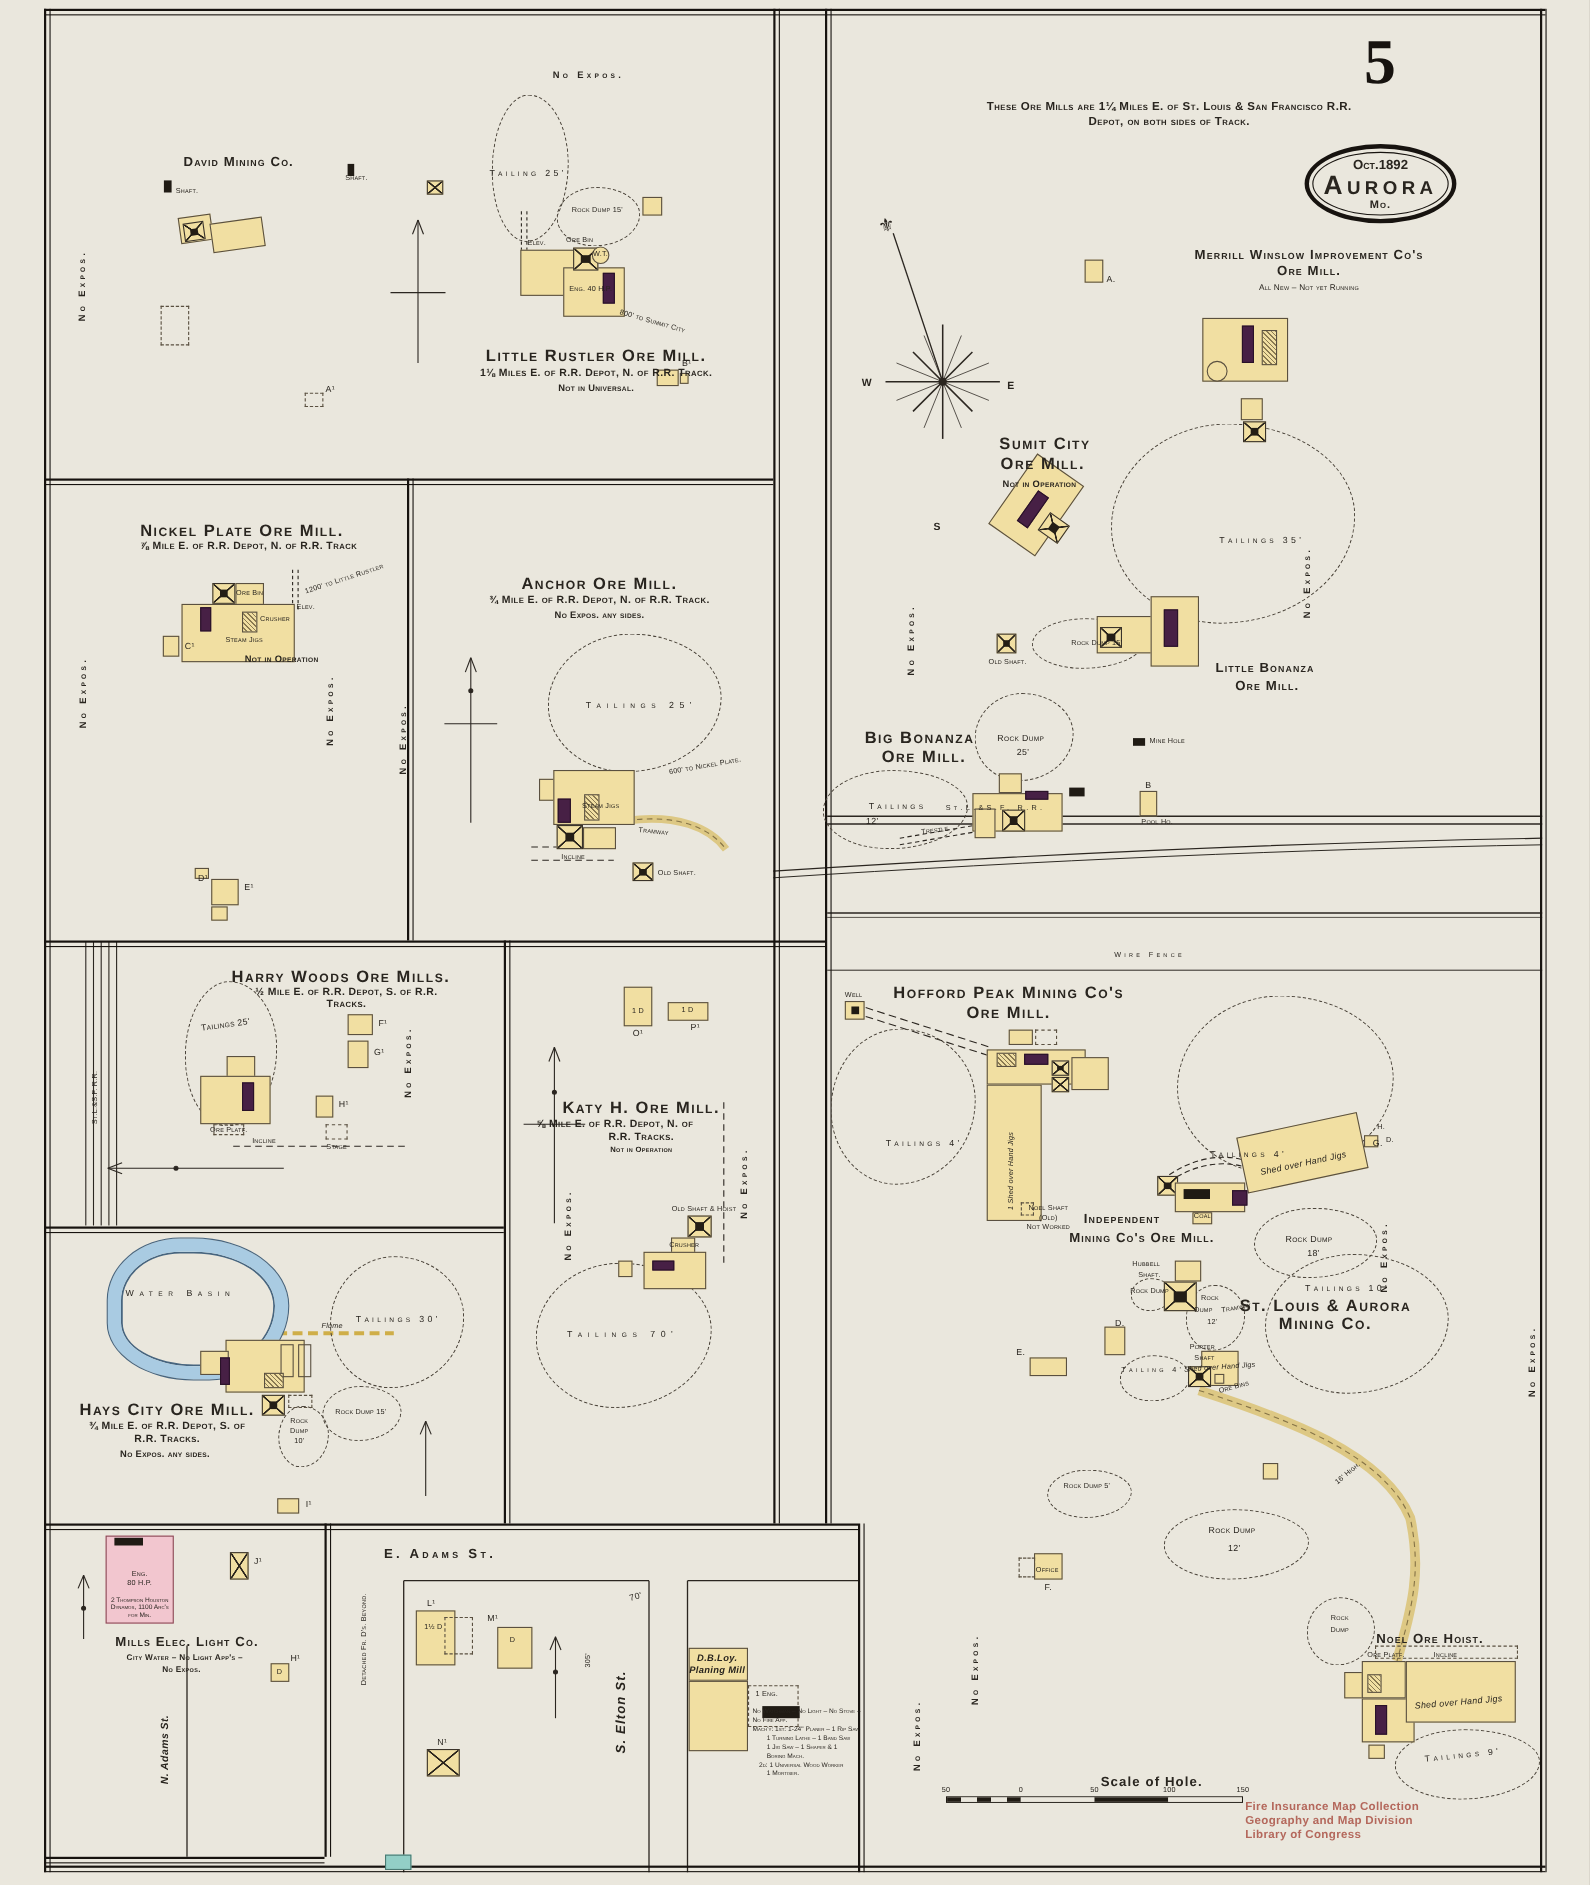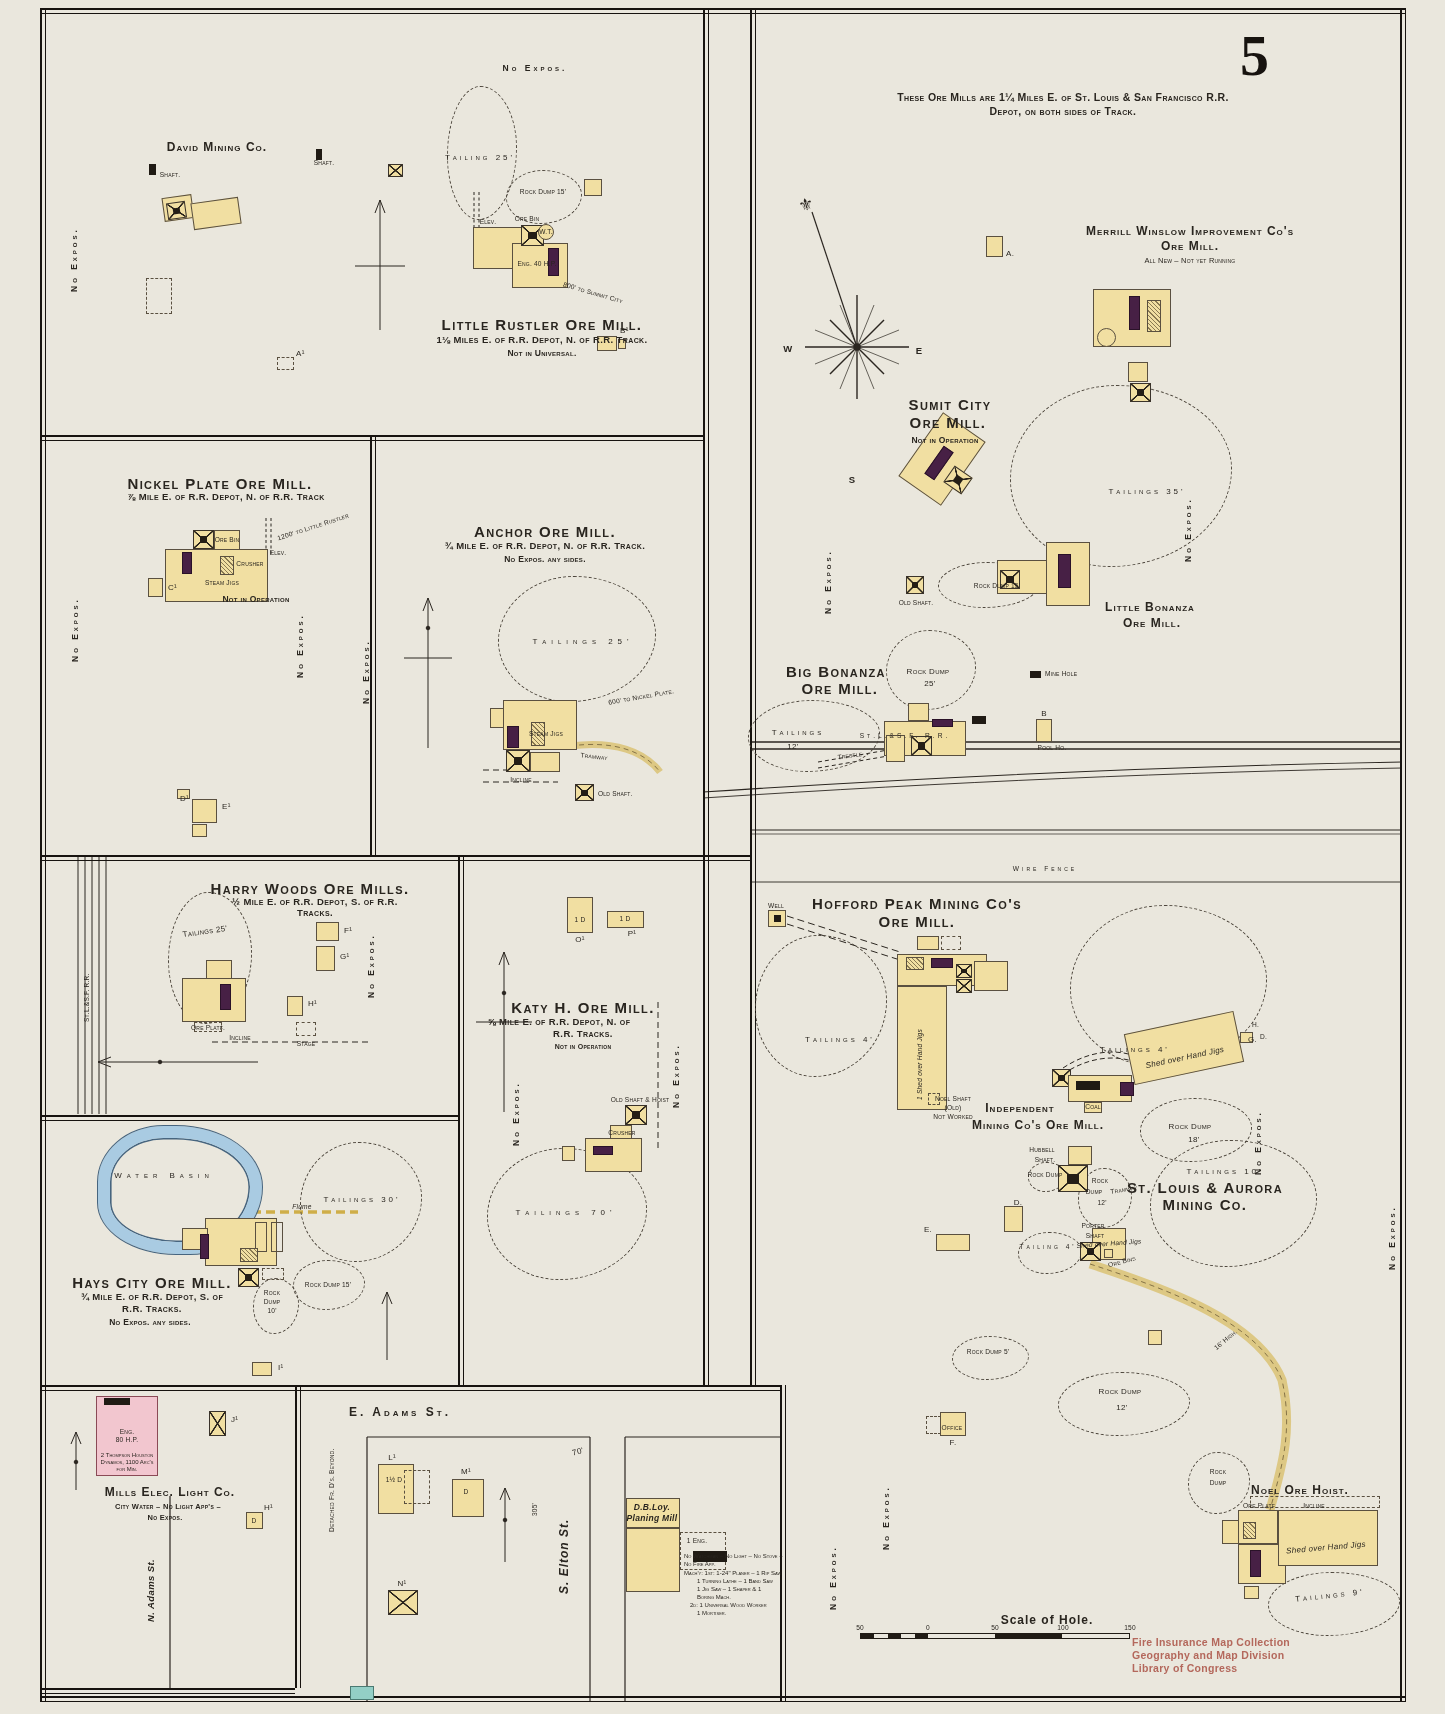--- a/index.html
+++ b/index.html
@@ -341,20 +341,26 @@
   <div class="hatch" style="left:1243px;top:1522px;width:13px;height:17px"></div>
   <div class="bldg" style="left:1238px;top:1544px;width:48px;height:40px"></div>
   <div class="dark" style="left:1250px;top:1550px;width:11px;height:27px"></div>
   <div class="bldg" style="left:1244px;top:1586px;width:15px;height:13px"></div>
   <div class="bldg" style="left:1278px;top:1510px;width:100px;height:56px"></div>
   <div class="dashedb" style="left:1250px;top:1496px;width:130px;height:12px"></div>
 
   <span class="pagenum" style="left:1240px;top:22px">5</span>
   <span class="lbl t2 c" style="left:1063px;top:97px;font-size:10.5px">These Ore Mills are 1¼ Miles E. of St. Louis &amp; San Francisco R.R.</span>
   <span class="lbl t2 c" style="left:1063px;top:111px;font-size:10.5px">Depot, on both sides of Track.</span>
+  <div class="seal" style="left:1186px;top:131px;width:130px;height:64px">
+    <div class="inner"></div>
+    <div class="d lbl" style="position:absolute">Oct.1892</div>
+    <div class="cty lbl" style="position:absolute">Aurora</div>
+    <div class="st lbl" style="position:absolute">Mo.</div>
+  </div>
 
   <span class="lbl t2 c" style="left:788px;top:349px">W</span>
   <span class="lbl t2 c" style="left:919px;top:351px">E</span>
   <span class="lbl t2 c" style="left:852px;top:480px">S</span>
 
   <span class="lbl t3 sp2 c" style="left:535px;top:68px">No Expos.</span>
   <span class="lbl t3 sp2 v" style="left:70px;top:292px">No Expos.</span>
   <span class="lbl t1s c" style="left:217px;top:147px">David Mining Co.</span>
   <span class="lbl tiny c" style="left:170px;top:175px">Shaft.</span>
   <span class="lbl tiny c" style="left:324px;top:163px">Shaft.</span>
@@ -449,21 +455,21 @@
   <span class="lbl tiny c" style="left:254px;top:1521px">D</span>
   <span class="lbl t2 it v" style="left:146px;top:1622px">N. Adams St.</span>
 
   <span class="lbl t1s sp2 c" style="left:400px;top:1412px">E. Adams St.</span>
   <span class="lbl sm c" style="left:578px;top:1452px;transform:translate(-50%,-50%) rotate(-15deg)">70'</span>
   <span class="lbl t1s it v" style="left:558px;top:1594px">S. Elton St.</span>
   <span class="lbl tiny v" style="left:329px;top:1532px">Detached Fr. D's. Beyond.</span>
   <span class="lbl tiny v" style="left:532px;top:1516px">305'</span>
   <span class="lbl sm c" style="left:392px;top:1458px">L¹</span>
   <span class="lbl tiny c" style="left:394px;top:1480px">1½ D</span>
-  <span class="lbl sm c" style="left:466px;top:1472px">M¹</span>
+  <span class="lbl sm c" style="left:448px;top:1472px">M¹</span>
   <span class="lbl tiny c" style="left:466px;top:1492px">D</span>
   <span class="lbl sm c" style="left:402px;top:1584px">N¹</span>
   <span class="lbl t3 it c" style="left:652px;top:1507px">D.B.Loy.</span>
   <span class="lbl t3 it c" style="left:652px;top:1518px">Planing Mill</span>
   <span class="lbl tiny c" style="left:697px;top:1541px">1 Eng.</span>
   <span class="lbl xtiny" style="left:684px;top:1553px">No Watchman – No Light – No Stove –</span>
   <span class="lbl xtiny" style="left:684px;top:1561px">No Fire App.</span>
   <span class="lbl xtiny" style="left:684px;top:1570px">Mach'y: 1st: 1-24" Planer – 1 Rip Saw</span>
   <span class="lbl xtiny" style="left:697px;top:1578px">1 Turning Lathe – 1 Band Saw</span>
   <span class="lbl xtiny" style="left:697px;top:1586px">1 Jig Saw – 1 Shaper &amp; 1</span>
@@ -480,21 +486,21 @@
   <span class="lbl t3 c" style="left:945px;top:440px">Not in Operation</span>
   <span class="lbl sm sp2 c" style="left:1147px;top:492px">Tailings 35'</span>
   <span class="lbl tiny c" style="left:997px;top:586px">Rock Dump 15'</span>
   <span class="lbl tiny c" style="left:916px;top:603px">Old Shaft.</span>
   <span class="lbl t1s c" style="left:1150px;top:607px">Little Bonanza</span>
   <span class="lbl t1s c" style="left:1152px;top:623px">Ore Mill.</span>
   <span class="lbl t1 c" style="left:836px;top:671px">Big Bonanza</span>
   <span class="lbl t1 c" style="left:840px;top:688px">Ore Mill.</span>
   <span class="lbl sm c" style="left:928px;top:672px">Rock Dump</span>
   <span class="lbl sm c" style="left:930px;top:684px">25'</span>
-  <span class="lbl sm sp2 c" style="left:798px;top:733px">Tailings</span>
+  <span class="lbl sm sp2 c" style="left:816px;top:733px">Tailings</span>
   <span class="lbl sm c" style="left:793px;top:747px">12'</span>
   <span class="lbl tiny" style="left:1045px;top:671px">Mine Hole</span>
   <span class="lbl sm c" style="left:1044px;top:714px">B</span>
   <span class="lbl tiny c" style="left:1052px;top:748px">Pool Ho.</span>
   <span class="lbl tiny c" style="left:850px;top:756px;transform:translate(-50%,-50%) rotate(-8deg)">Trestle</span>
   <span class="lbl tiny sp2 c" style="left:905px;top:736px">St.L.&amp;S.F. R.R.</span>
   <span class="lbl tiny sp2 c" style="left:1045px;top:869px">Wire Fence</span>
   <span class="lbl t1 c" style="left:917px;top:903px">Hofford Peak Mining Co's</span>
   <span class="lbl t1 c" style="left:917px;top:921px">Ore Mill.</span>
   <span class="lbl tiny c" style="left:776px;top:906px">Well</span>

